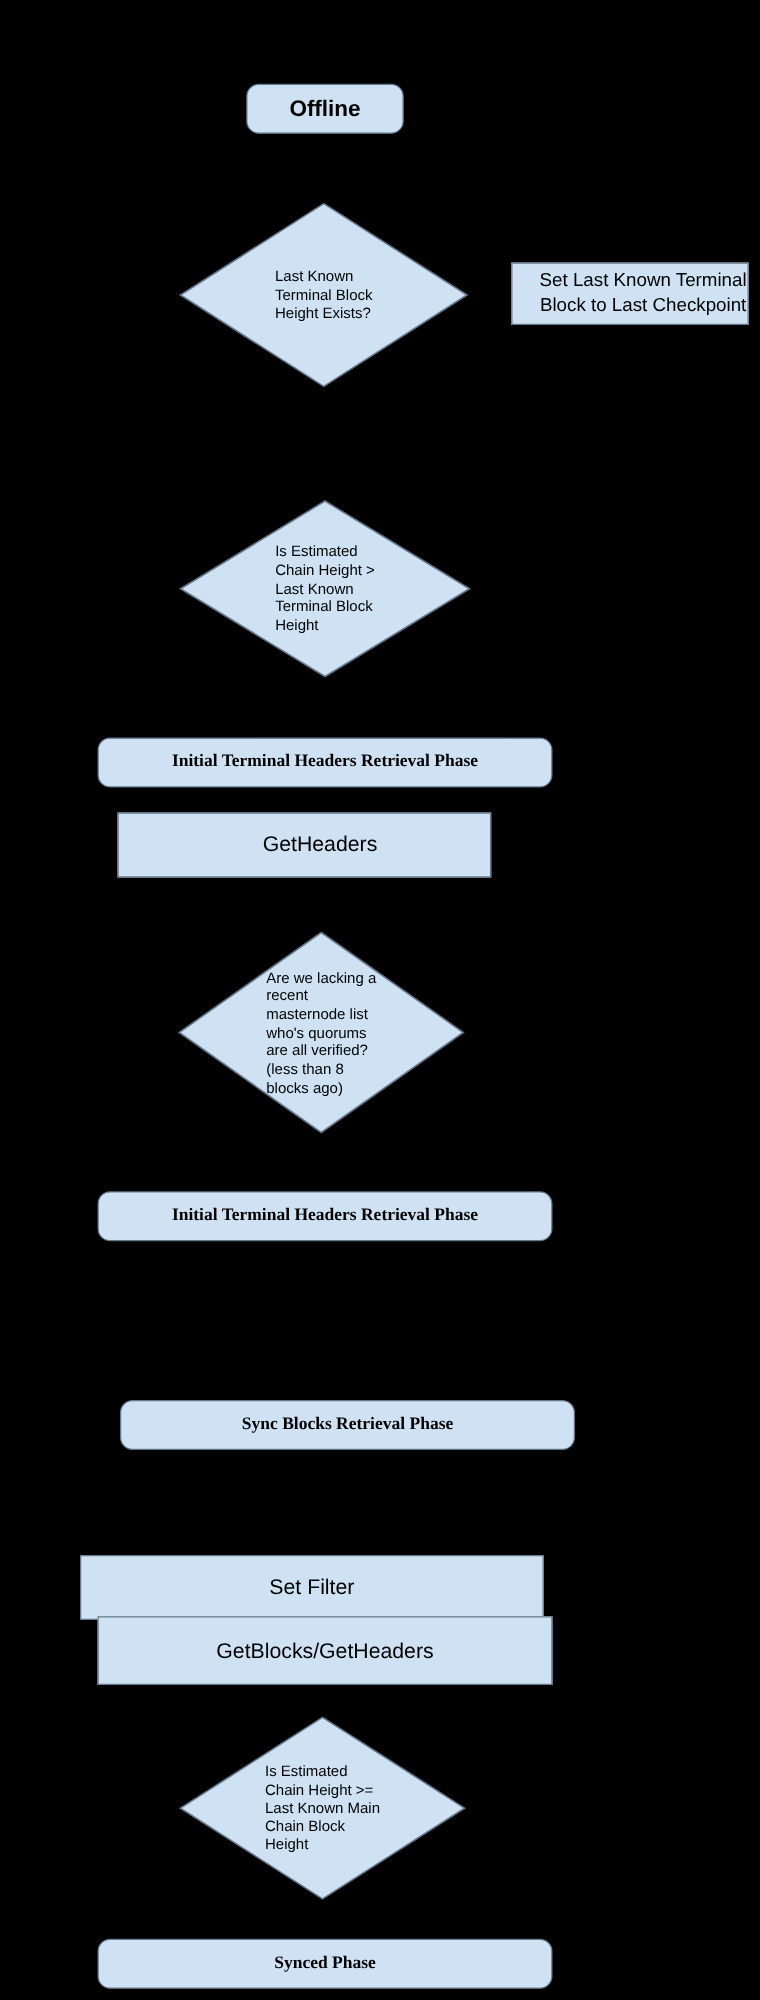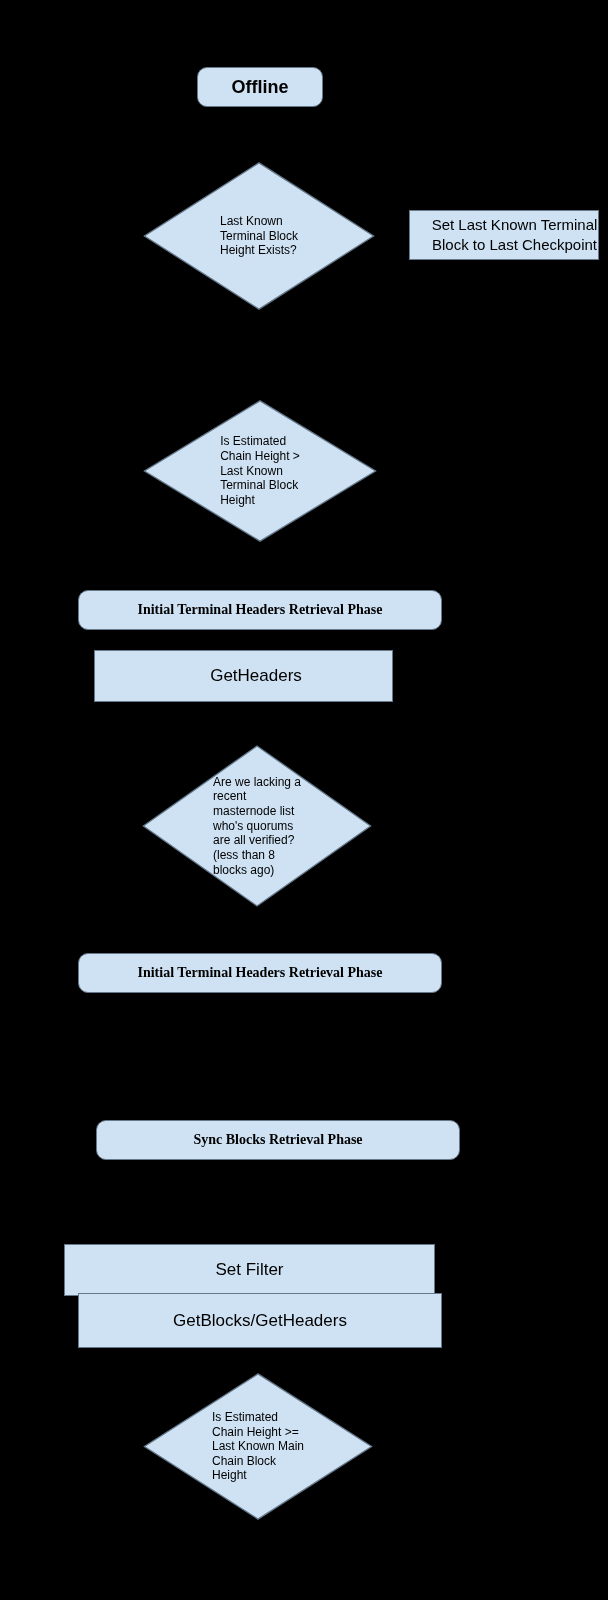--- a/index.html
+++ b/index.html
@@ -150,14 +150,17 @@
     <svg viewBox="0 0 100 100" preserveAspectRatio="none">
       <polygon points="50,0.6 99.4,50 50,99.4 0.6,50"></polygon>
     </svg>
     <div class="label">Is Estimated
 Chain Height &gt;=
 Last Known Main
 Chain Block
 Height</div>
   </div>
 
+  <div class="node rounded phase" style="left:78px; top:1551px; width:364px; height:40px;">
+    <span class="label">Synced Phase</span>
+  </div>
 
 </div>
 
 </body></html>

